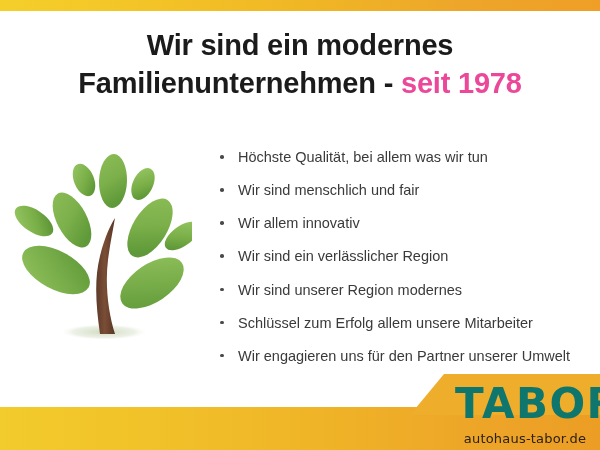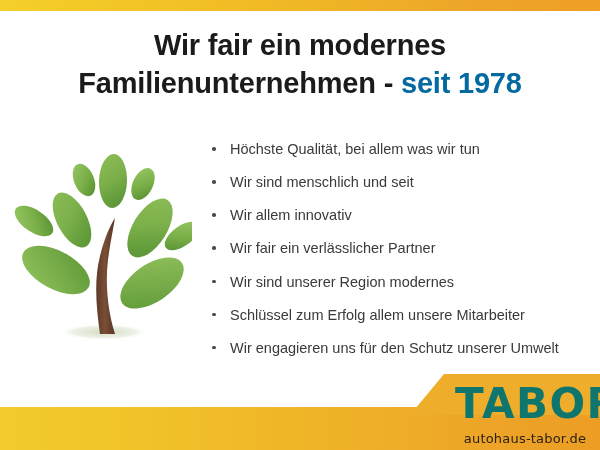--- a/index.html
+++ b/index.html
@@ -81,29 +81,29 @@
     top: 26px;
     width: 600px;
     text-align: center;
     font-size: 29px;
     font-weight: 700;
     line-height: 1.32;
     color: #1b1b1b;
     letter-spacing: -0.2px;
   }
   .headline .hl-line { display: block; }
-  .headline .accent { color: #0369a1; }
+  .headline .accent { color: #ec4899; }
 
   
   .bullets {
     position: absolute;
     left: 208px;
     top: 140px;
     width: 385px;
-    margin: 0;
+    margin: 8px;
     padding: 0;
     list-style: none;
   }
   .bullets li {
     position: relative;
     padding-left: 22px;
     margin-bottom: 15px;
     font-size: 14.5px;
     line-height: 1.25;
     color: #3a3a3a;
@@ -185,34 +185,34 @@
         <ellipse cx="170" cy="88" rx="10" ry="20" fill="url(#lg2)" transform="rotate(54 170 88)"></ellipse>
 
         <ellipse cx="44" cy="122" rx="19" ry="37" fill="url(#lg3)" transform="rotate(-62 44 122)"></ellipse>
 
         <ellipse cx="140" cy="135" rx="19" ry="36" fill="url(#lg3)" transform="rotate(56 140 135)"></ellipse>
       </g>
     </svg>
   </div>
 
   <div class="headline">
-    <span class="hl-line">Wir fair ein modernes</span>
+    <span class="hl-line">Wir sind ein modernes</span>
     <span class="hl-line">
       <span>Familienunternehmen - </span><span class="accent">seit 1978</span>
     </span>
   </div>
 
   <ul class="bullets">
     <li>Höchste Qualität, bei allem was wir tun</li>
-    <li>Wir sind menschlich und seit</li>
+    <li>Wir sind menschlich und fair</li>
     <li>Wir allem innovativ</li>
-    <li>Wir fair ein verlässlicher Partner</li>
+    <li>Wir sind ein verlässlicher Region</li>
     <li>Wir sind unserer Region modernes</li>
     <li>Schlüssel zum Erfolg allem unsere Mitarbeiter</li>
-    <li>Wir engagieren uns für den Schutz unserer Umwelt</li>
+    <li>Wir engagieren uns für den Partner unserer Umwelt</li>
   </ul>
 
   <div class="bar-bottom"></div>
 
   <div class="logo-panel"></div>
   <div class="logo-wordmark">TABOR</div>
   <div class="logo-tagline">autohaus-tabor.de</div>
 
 </div>
 

